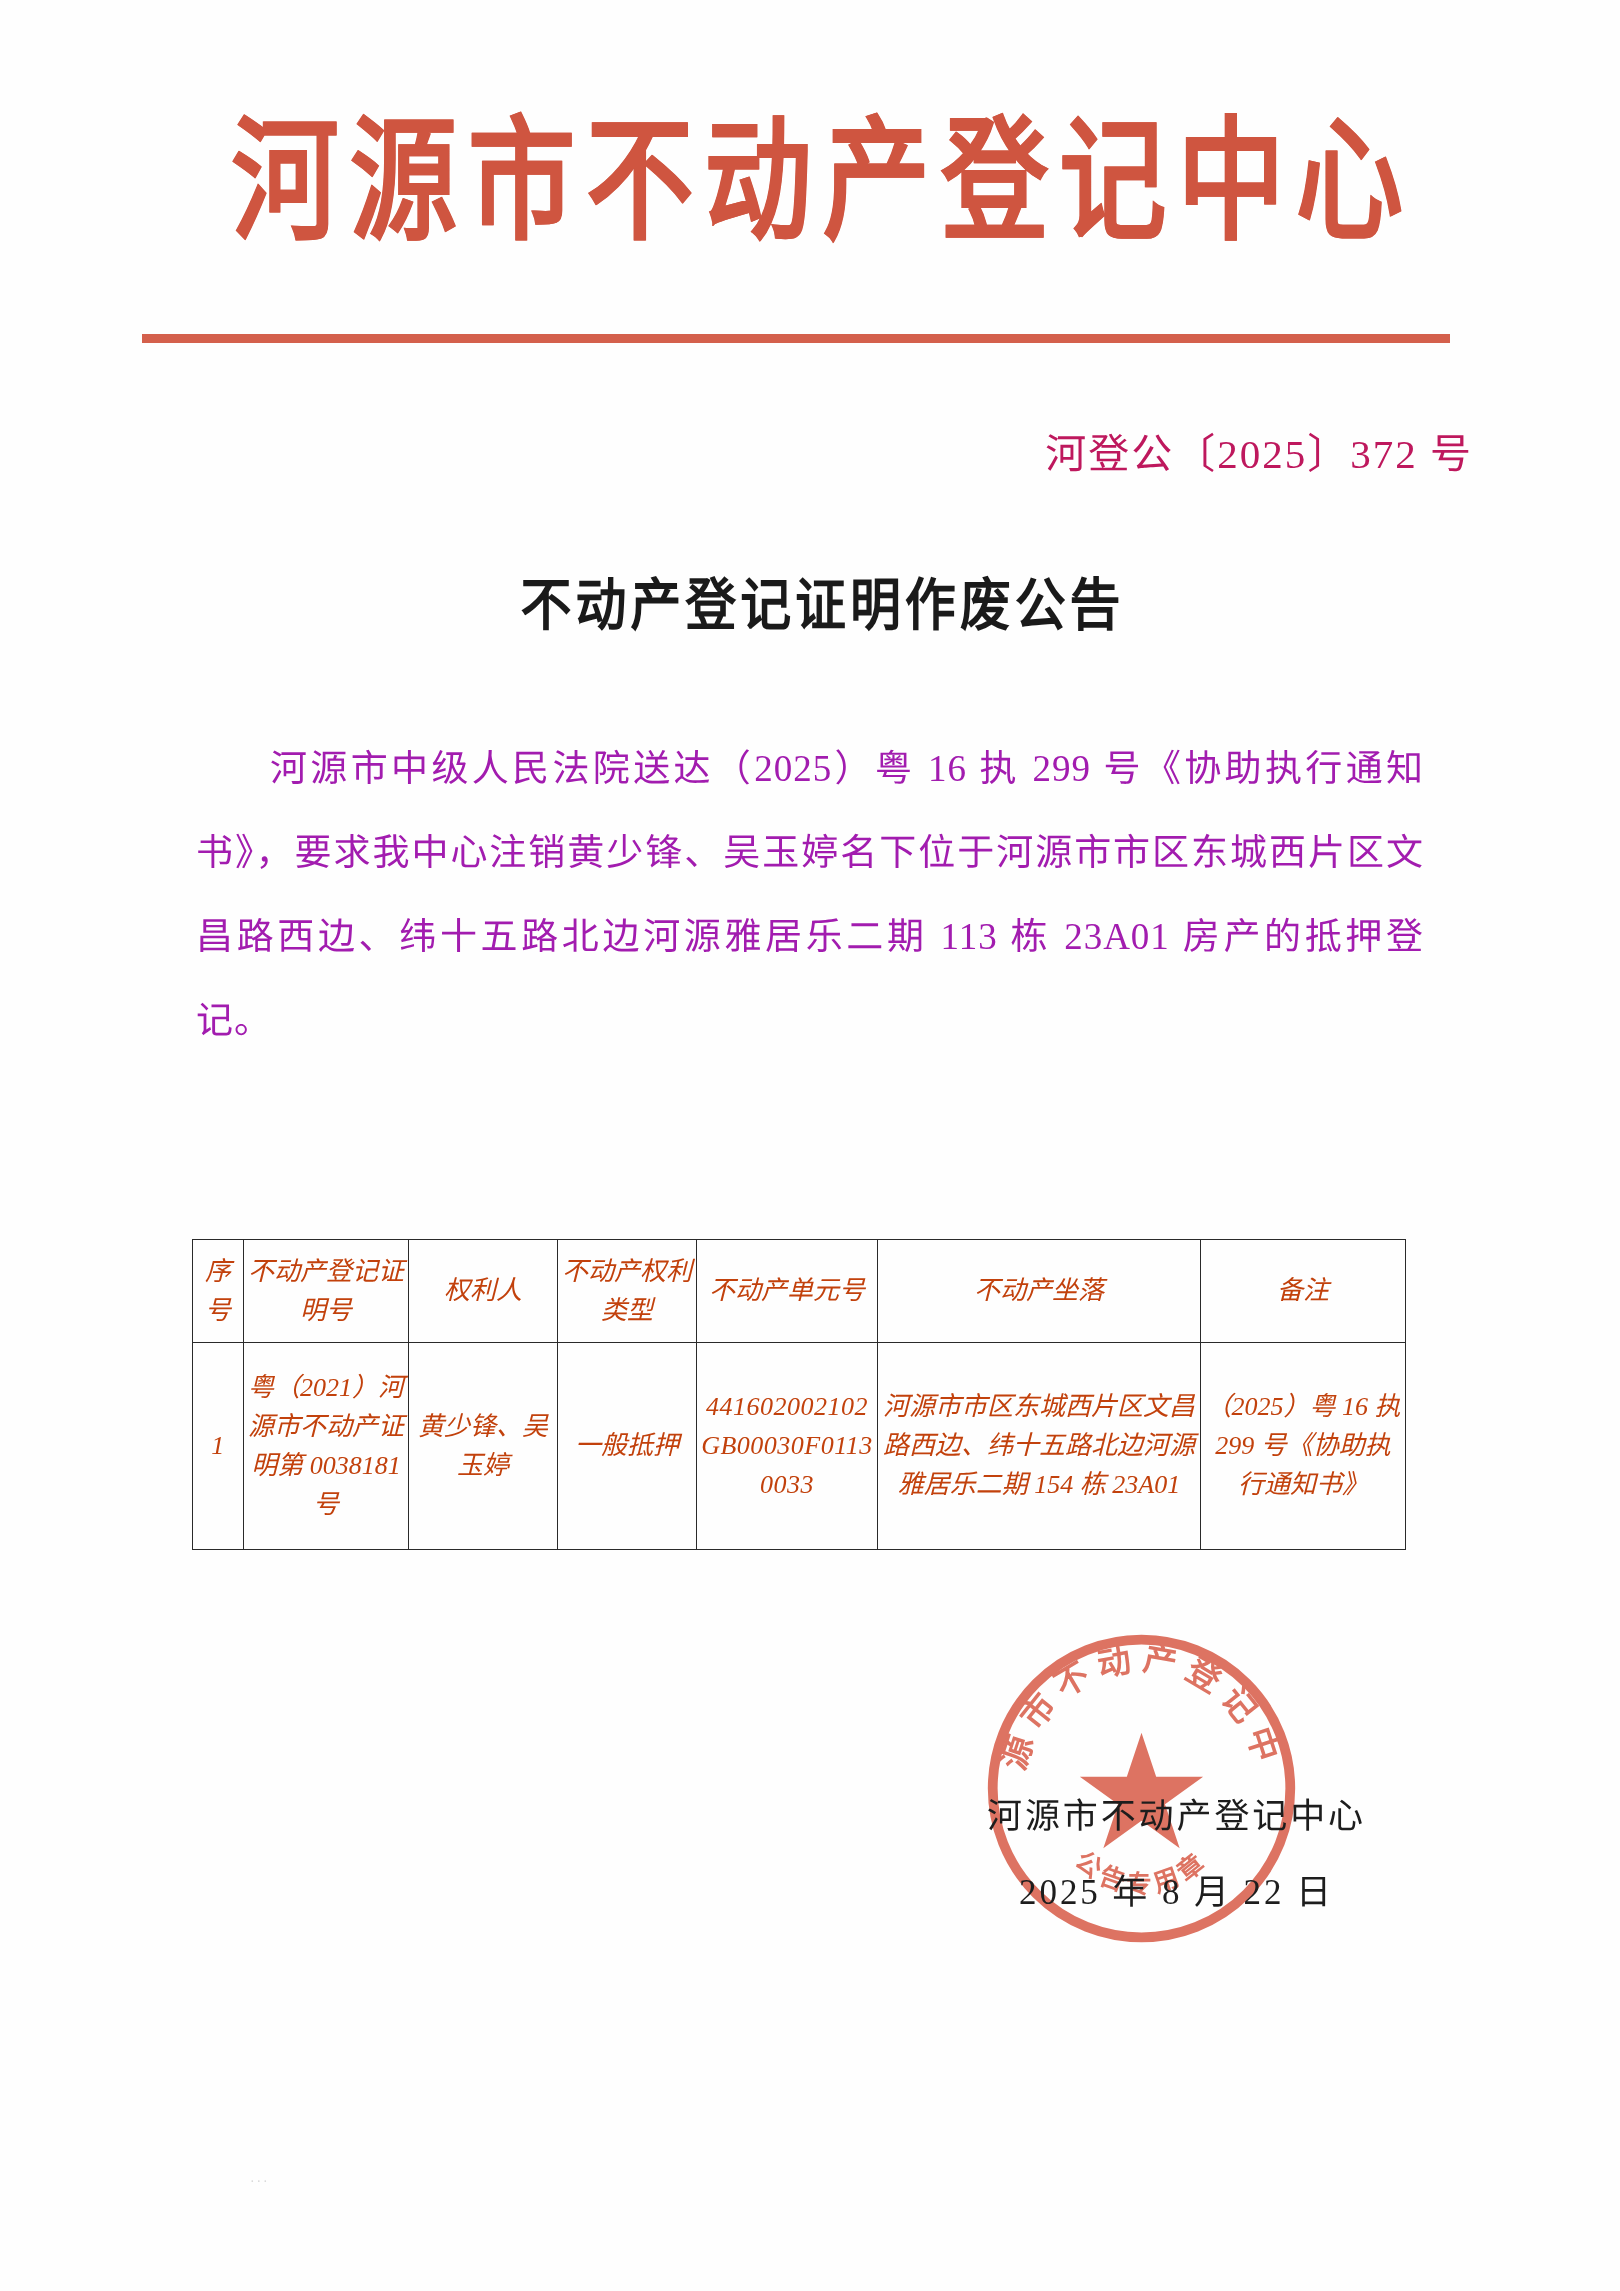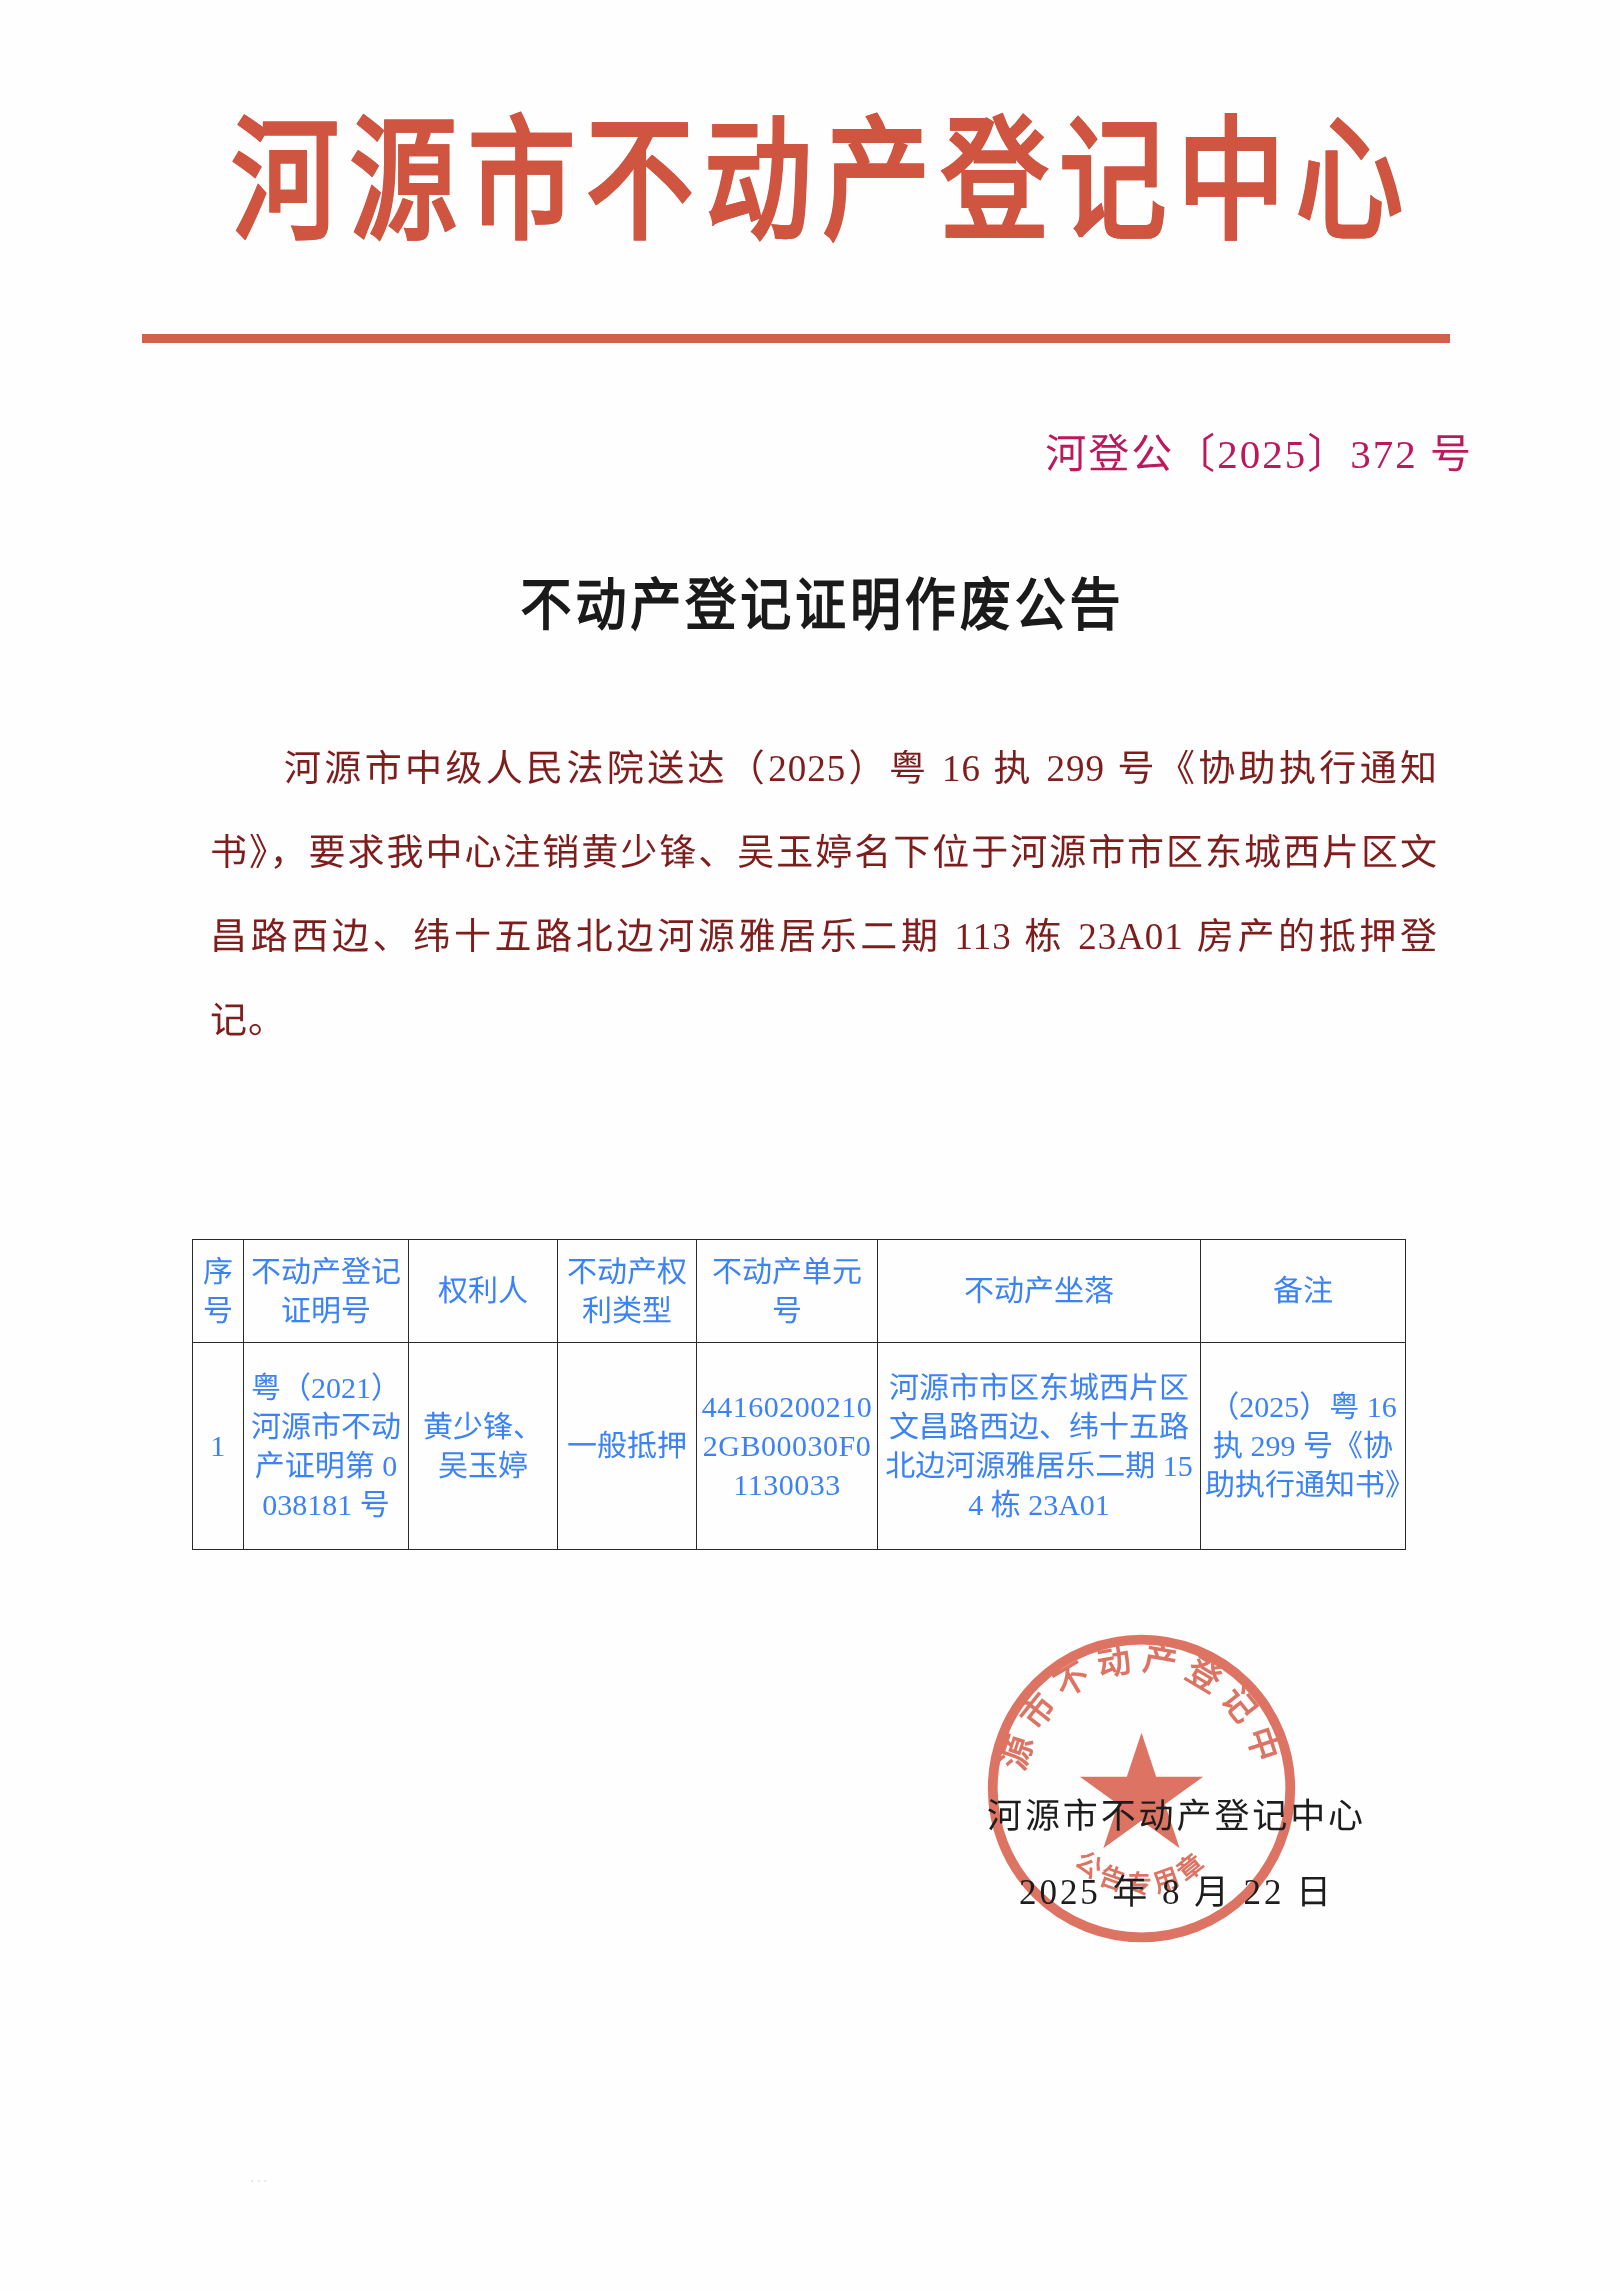--- a/index.html
+++ b/index.html
@@ -79,45 +79,45 @@
   }
 
   
   .body-text {
     position: absolute;
     left: 196px;
     top: 727px;
     width: 1228px;
     font-size: 37px;
     line-height: 84px;
-    color: #7f1d1d;
+    color: #a21caf;
     letter-spacing: 1px;
     text-align: justify;
     text-justify: inter-character;
-    margin-left: 14px;
   }
   .body-text p {
     margin: 0;
     text-indent: 2em;
   }
   .body-text p + p { margin-top: 0; }
 
   
   .tbl-wrap {
     position: absolute;
     left: 192px;
     top: 1239px;
     width: 1213px;
   }
   table.announce {
     border-collapse: collapse;
     width: 100%;
     table-layout: fixed;
-    font-size: 30px;
-    color: #3b82f6;
+    font-size: 26px;
+    color: #c2410c;
+    font-style: italic;
   }
   table.announce th,
   table.announce td {
     border: 1.6px solid #2a2a2a;
     text-align: center;
     vertical-align: middle;
     padding: 5.9px 3.9px;
     line-height: 39px;
     font-weight: normal;
     word-break: break-all;

